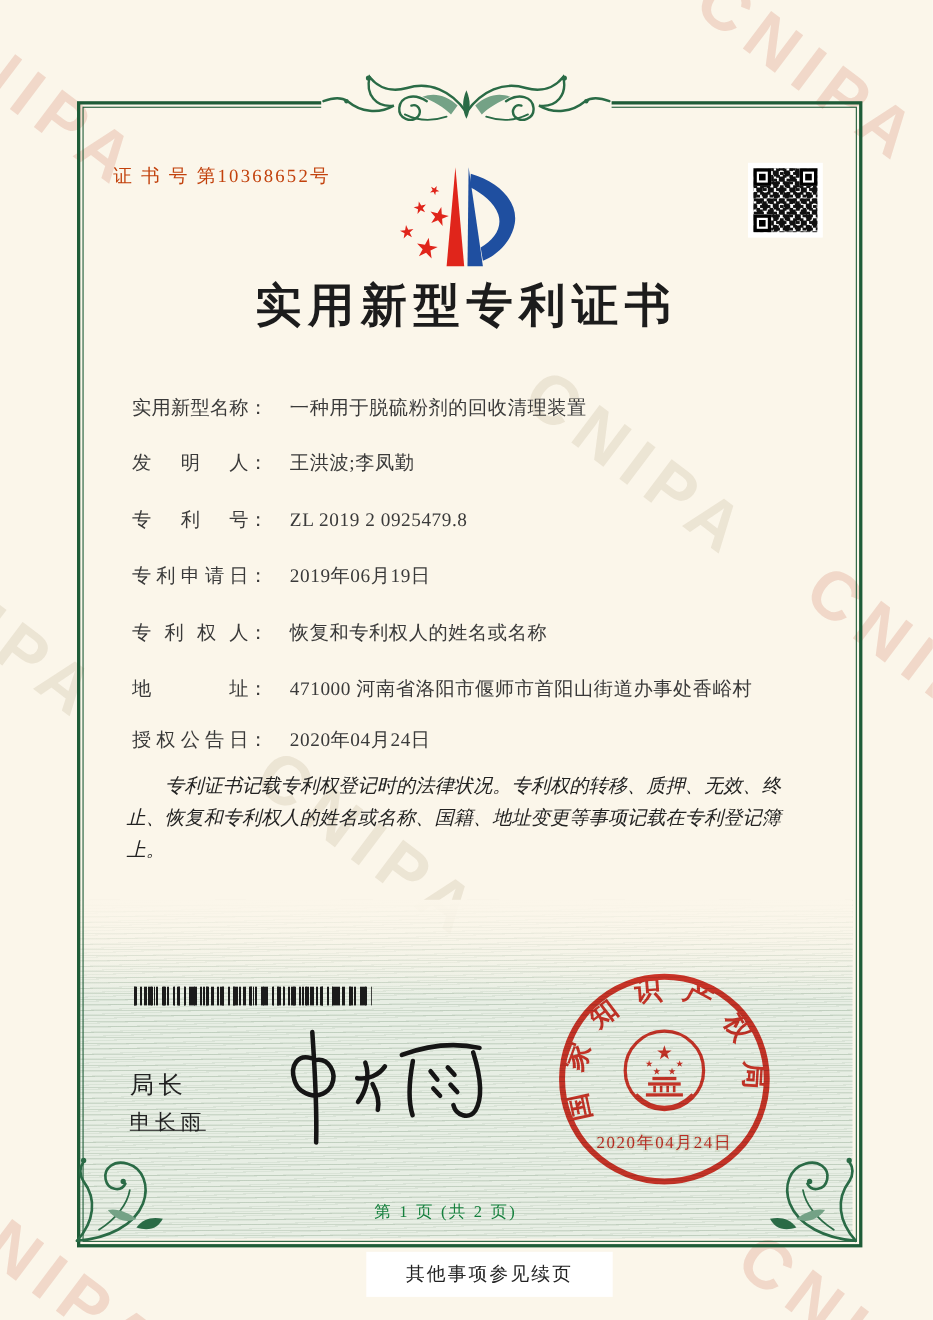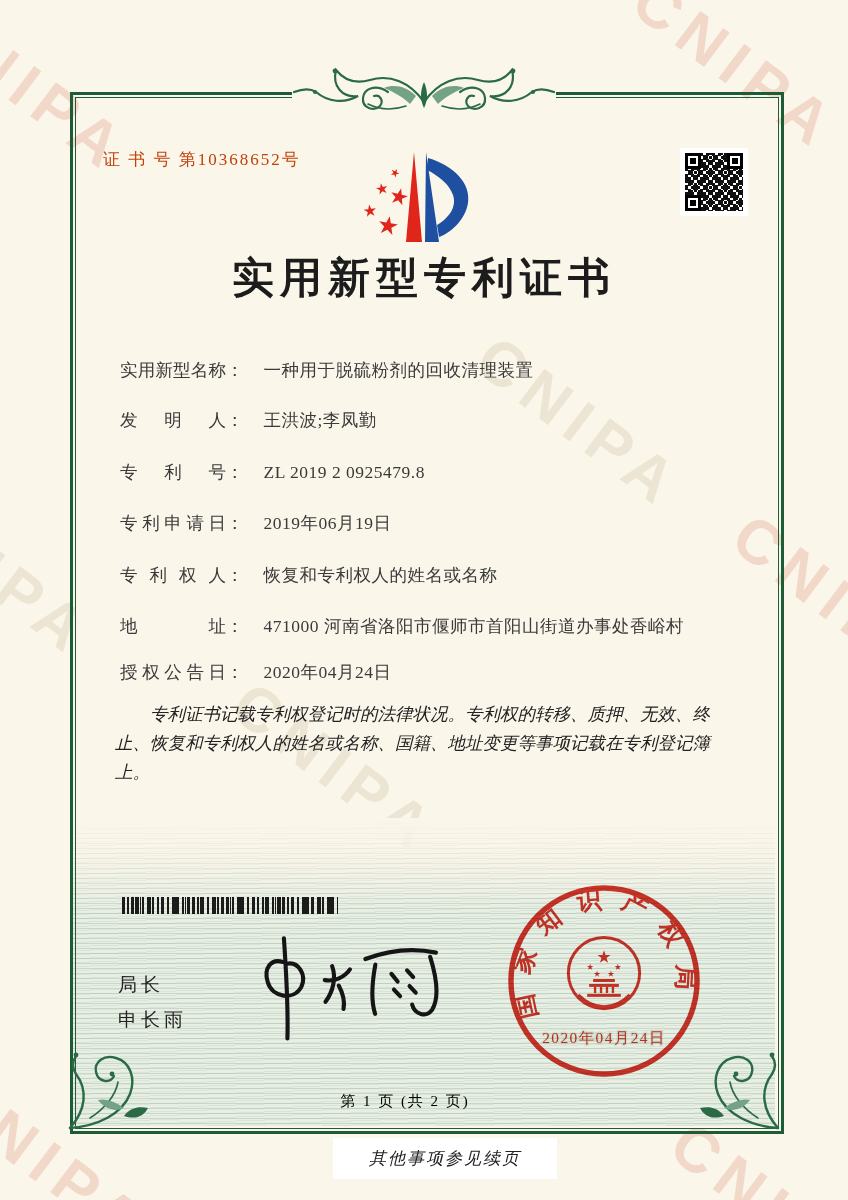--- a/index.html
+++ b/index.html
@@ -66,30 +66,30 @@
   .paras{position:absolute;left:115px;top:700px;width:625px;z-index:5;
         font-style:italic;font-size:17.5px;line-height:29px;color:#222;}
   .paras p{margin:0;text-indent:2em;}
 
   
   .barcode{position:absolute;left:122px;top:897px;width:216px;height:17px;z-index:5;
         background:
           repeating-linear-gradient(90deg,#1b1b1b 0 2px,rgba(0,0,0,0) 2px 5px),
           repeating-linear-gradient(90deg,#1b1b1b 0 1px,rgba(0,0,0,0) 1px 9px),
           repeating-linear-gradient(90deg,#1b1b1b 0 3px,rgba(0,0,0,0) 3px 13px);}
-  .signer-title{position:absolute;left:118px;top:972px;font-size:19px;color:#222;
+  .signer-title{position:absolute;left:118px;top:972px;font-size:22px;color:#222;
         font-family:"Liberation Sans",sans-serif;z-index:5;letter-spacing:4px;}
   .signer-name{position:absolute;left:118px;top:1007px;font-size:19px;color:#222;
-        font-family:"Liberation Sans",sans-serif;z-index:5;letter-spacing:4px;}
+        font-family:"Liberation Sans",sans-serif;z-index:5;letter-spacing:4px;text-decoration:underline;}
   .signature{position:absolute;left:252px;top:926px;z-index:6;transform:rotate(-2deg);}
   .seal{position:absolute;left:505px;top:882px;z-index:6;mix-blend-mode:multiply;opacity:.94;}
   .page-label{position:absolute;left:405px;top:1092px;transform:translateX(-50%);
-        font-size:15px;color:#000000;letter-spacing:2px;z-index:5;white-space:nowrap;text-align:center;}
+        font-size:15px;color:#15803d;letter-spacing:2px;z-index:5;white-space:nowrap;text-align:center;}
   .cont-note{position:absolute;left:445px;top:1138px;transform:translateX(-50%);
-        background:#fff;padding:9px 36px;font-style:italic;font-size:17px;color:#222;
+        background:#fff;padding:9px 36px;font-size:17px;color:#222;
         letter-spacing:2px;z-index:5;white-space:nowrap;}
 </style>
 </head>
 <body>
 
 <span class="wm pink" style="left:-48px;top:-14px">CNIPA</span>
 <span class="wm pink" style="left:662px;top:-36px">CNIPA</span>
 <span class="wm beige" style="left:506px;top:322px">CNIPA</span>
 <span class="wm beige" style="left:-84px;top:470px">CNIPA</span>
 <span class="wm pink" style="left:762px;top:500px">CNIPA</span>

